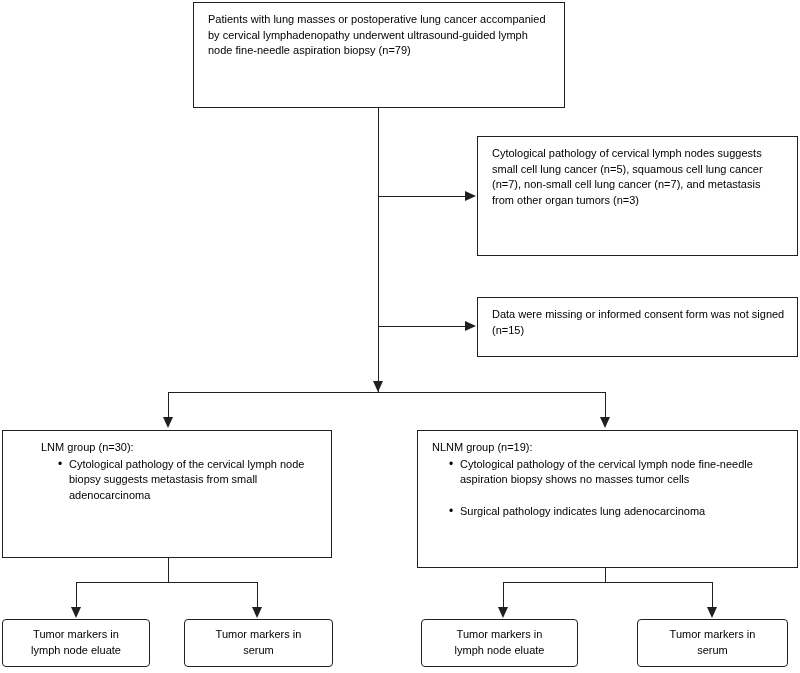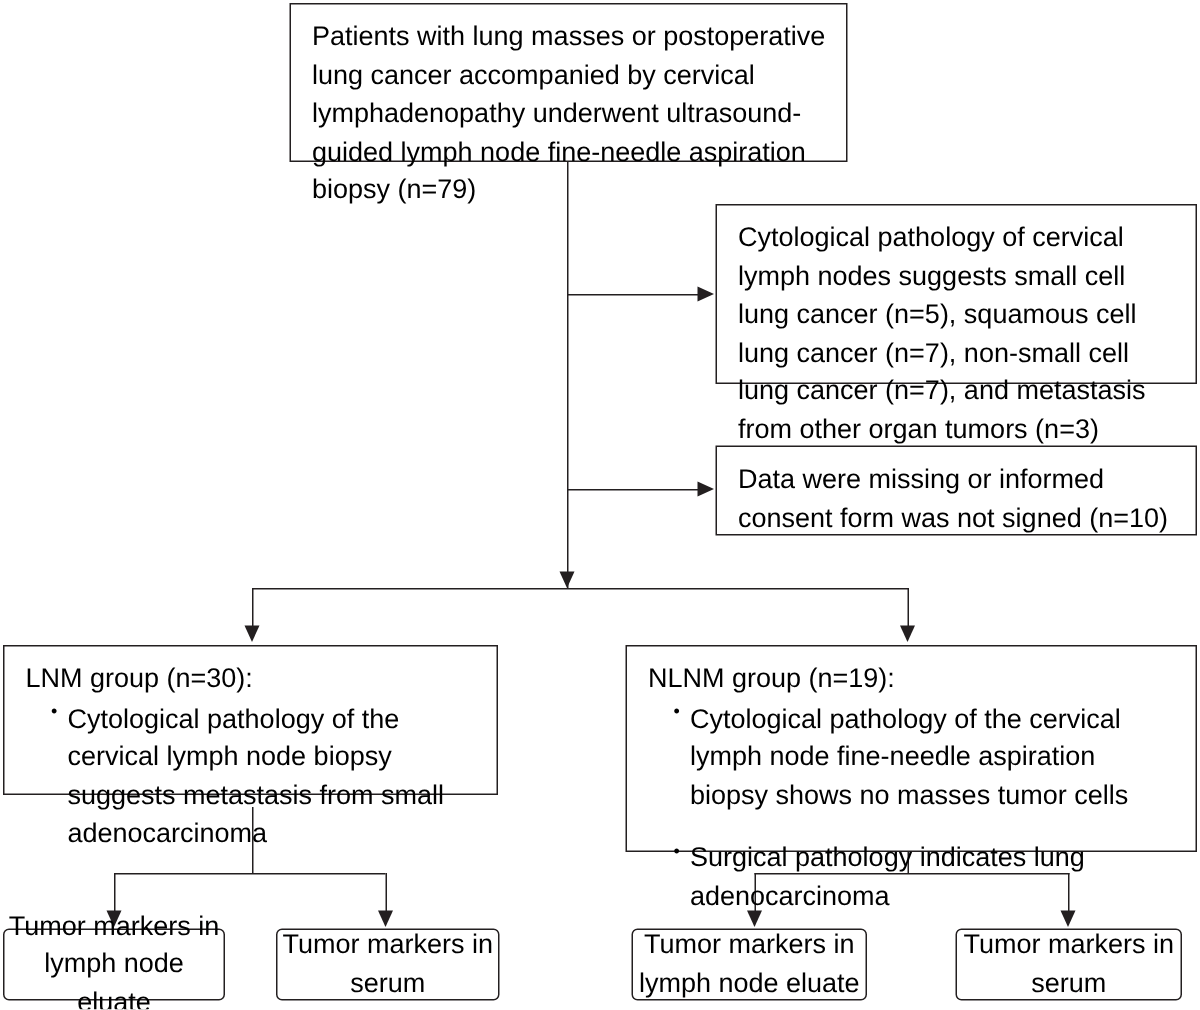--- a/index.html
+++ b/index.html
@@ -14,21 +14,21 @@
     background: #ffffff;
     font-family: "Liberation Sans", sans-serif;
     overflow: hidden;
   }
   .box {
     position: absolute;
     box-sizing: border-box;
     border: 1px solid #231f20;
     background: #ffffff;
     color: #000000;
-    font-size: 18px;
+    font-size: 11px;
     line-height: 1.42;
     z-index: 2;
   }
   .box.rounded {
     border-radius: 4px;
   }
   .pad {
     padding: 9px 12px 9px 14px;
   }
   .center-box {
@@ -103,30 +103,30 @@
 
   <div class="ln hln" style="left:378px; top:196px; width:88px;"></div>
   <div class="arrow-right" style="left:465px; top:191px;"></div>
   <div class="box" style="left:477px; top:136px; width:321px; height:120px;">
     <div class="pad">Cytological pathology of cervical lymph nodes suggests small cell lung cancer (n=5), squamous cell lung cancer (n=7), non-small cell lung cancer (n=7), and metastasis from other organ tumors (n=3)</div>
   </div>
 
   <div class="ln hln" style="left:378px; top:326px; width:88px;"></div>
   <div class="arrow-right" style="left:465px; top:321px;"></div>
   <div class="box" style="left:477px; top:297px; width:321px; height:60px;">
-    <div class="pad">Data were missing or informed consent form was not signed (n=10)</div>
+    <div class="pad">Data were missing or informed consent form was not signed (n=15)</div>
   </div>
 
   <div class="ln hln" style="left:168px; top:392px; width:438px;"></div>
   <div class="ln vln" style="left:168px; top:392px; height:26px;"></div>
   <div class="arrow-down" style="left:163px; top:417px;"></div>
   <div class="ln vln" style="left:605px; top:392px; height:26px;"></div>
   <div class="arrow-down" style="left:600px; top:417px;"></div>
 
-  <div class="box" style="left:2px; top:430px; width:330px; height:100px;">
+  <div class="box" style="left:2px; top:430px; width:330px; height:128px;padding-left:24px;">
     <div class="pad">
       <div class="grp-title">LNM group (n=30):</div>
       <ul class="bullets">
         <li>Cytological pathology of the cervical lymph node biopsy suggests metastasis from small adenocarcinoma</li>
       </ul>
     </div>
   </div>
 
   <div class="box" style="left:417px; top:430px; width:381px; height:138px;">
     <div class="pad">

